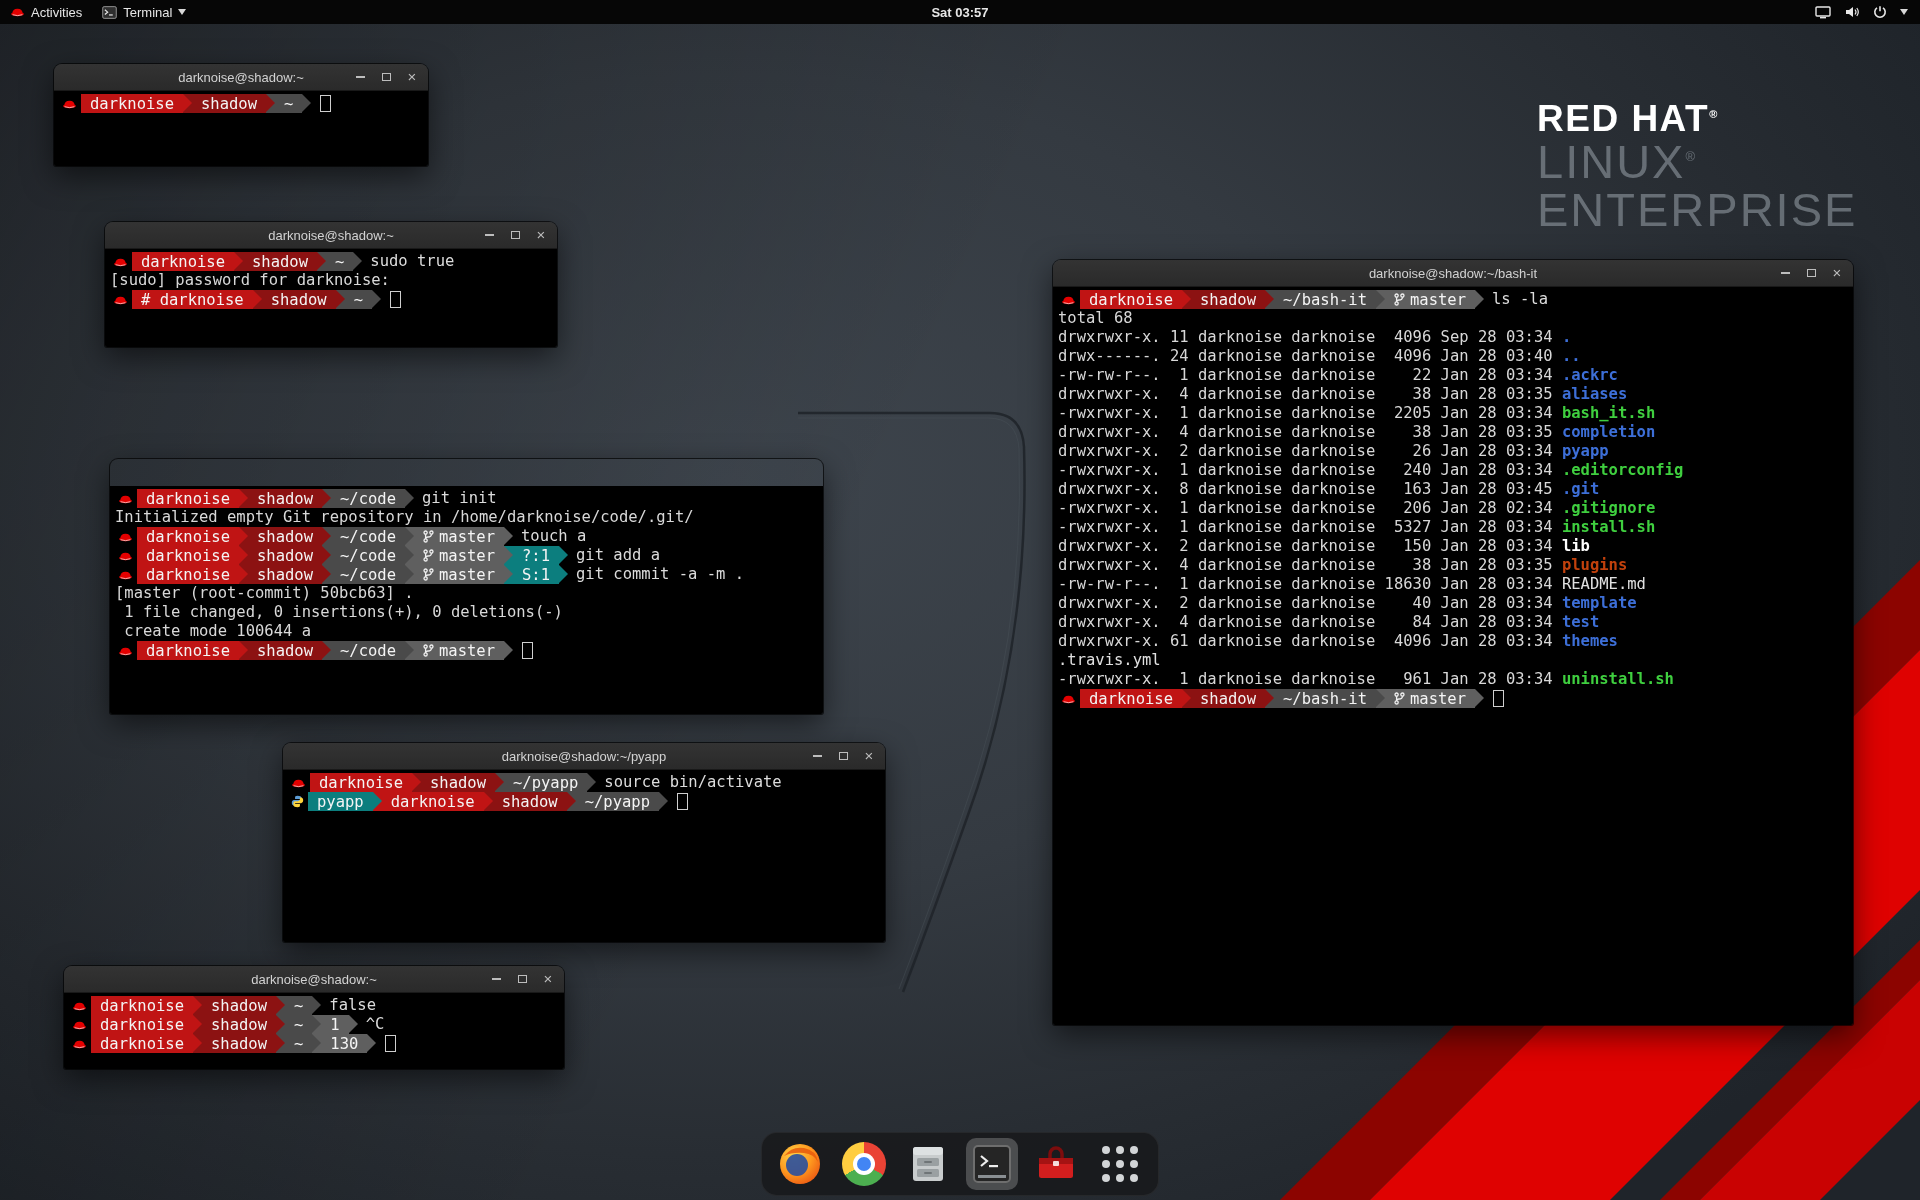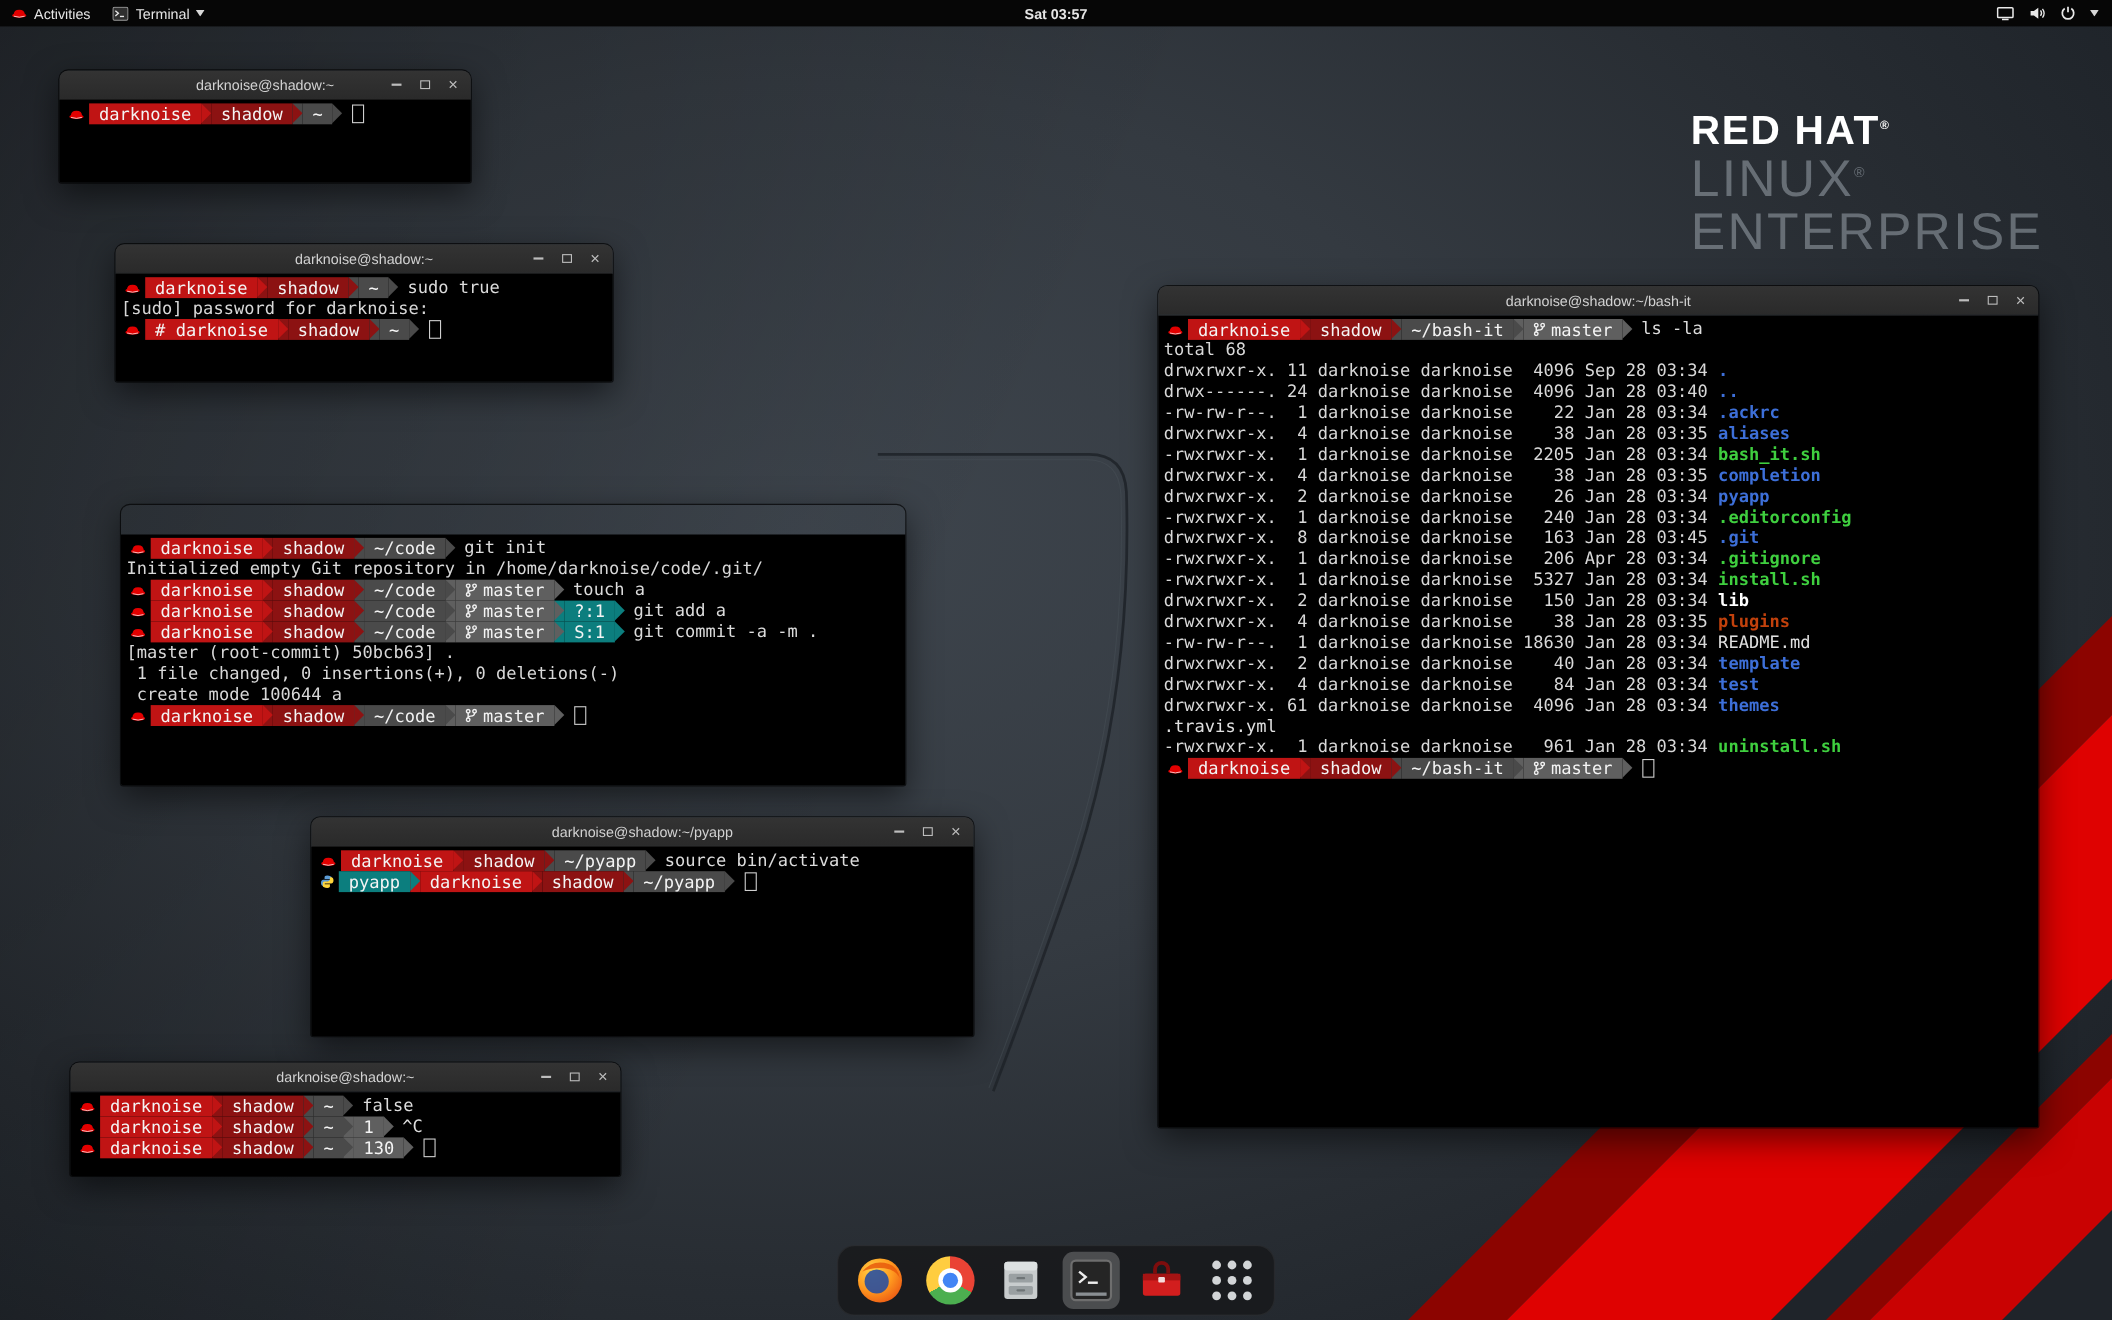--- a/index.html
+++ b/index.html
@@ -340,21 +340,21 @@
         <div class="term-line"><span class="ttext" style="color: rgb(216, 216, 216);">total 68</span></div>
         <div class="term-line"><span class="ttext" style="color: rgb(216, 216, 216);">drwxrwxr-x. 11 darknoise darknoise  4096 Sep 28 03:34 </span><span class="ttext b" style="color: rgb(61, 111, 216);">.</span></div>
         <div class="term-line"><span class="ttext" style="color: rgb(216, 216, 216);">drwx------. 24 darknoise darknoise  4096 Jan 28 03:40 </span><span class="ttext b" style="color: rgb(61, 111, 216);">..</span></div>
         <div class="term-line"><span class="ttext" style="color: rgb(216, 216, 216);">-rw-rw-r--.  1 darknoise darknoise    22 Jan 28 03:34 </span><span class="ttext b" style="color: rgb(61, 111, 216);">.ackrc</span></div>
         <div class="term-line"><span class="ttext" style="color: rgb(216, 216, 216);">drwxrwxr-x.  4 darknoise darknoise    38 Jan 28 03:35 </span><span class="ttext b" style="color: rgb(61, 111, 216);">aliases</span></div>
         <div class="term-line"><span class="ttext" style="color: rgb(216, 216, 216);">-rwxrwxr-x.  1 darknoise darknoise  2205 Jan 28 03:34 </span><span class="ttext b" style="color: rgb(63, 207, 63);">bash_it.sh</span></div>
         <div class="term-line"><span class="ttext" style="color: rgb(216, 216, 216);">drwxrwxr-x.  4 darknoise darknoise    38 Jan 28 03:35 </span><span class="ttext b" style="color: rgb(61, 111, 216);">completion</span></div>
         <div class="term-line"><span class="ttext" style="color: rgb(216, 216, 216);">drwxrwxr-x.  2 darknoise darknoise    26 Jan 28 03:34 </span><span class="ttext b" style="color: rgb(61, 111, 216);">pyapp</span></div>
         <div class="term-line"><span class="ttext" style="color: rgb(216, 216, 216);">-rwxrwxr-x.  1 darknoise darknoise   240 Jan 28 03:34 </span><span class="ttext b" style="color: rgb(63, 207, 63);">.editorconfig</span></div>
         <div class="term-line"><span class="ttext" style="color: rgb(216, 216, 216);">drwxrwxr-x.  8 darknoise darknoise   163 Jan 28 03:45 </span><span class="ttext b" style="color: rgb(61, 111, 216);">.git</span></div>
-        <div class="term-line"><span class="ttext" style="color: rgb(216, 216, 216);">-rwxrwxr-x.  1 darknoise darknoise   206 Apr 28 03:34 </span><span class="ttext b" style="color: rgb(63, 207, 63);">.gitignore</span></div>
+        <div class="term-line"><span class="ttext" style="color: rgb(216, 216, 216);">-rwxrwxr-x.  1 darknoise darknoise   206 Jan 28 02:34 </span><span class="ttext b" style="color: rgb(63, 207, 63);">.gitignore</span></div>
         <div class="term-line"><span class="ttext" style="color: rgb(216, 216, 216);">-rwxrwxr-x.  1 darknoise darknoise  5327 Jan 28 03:34 </span><span class="ttext b" style="color: rgb(63, 207, 63);">install.sh</span></div>
         <div class="term-line"><span class="ttext" style="color: rgb(216, 216, 216);">drwxrwxr-x.  2 darknoise darknoise   150 Jan 28 03:34 </span><span class="ttext b" style="color: #ffffff;">lib</span></div>
         <div class="term-line"><span class="ttext" style="color: rgb(216, 216, 216);">drwxrwxr-x.  4 darknoise darknoise    38 Jan 28 03:35 </span><span class="ttext b" style="color: #c2410c;">plugins</span></div>
         <div class="term-line"><span class="ttext" style="color: rgb(216, 216, 216);">-rw-rw-r--.  1 darknoise darknoise 18630 Jan 28 03:34 </span><span class="ttext" style="color: rgb(224, 224, 224);">README.md</span></div>
         <div class="term-line"><span class="ttext" style="color: rgb(216, 216, 216);">drwxrwxr-x.  2 darknoise darknoise    40 Jan 28 03:34 </span><span class="ttext b" style="color: rgb(61, 111, 216);">template</span></div>
         <div class="term-line"><span class="ttext" style="color: rgb(216, 216, 216);">drwxrwxr-x.  4 darknoise darknoise    84 Jan 28 03:34 </span><span class="ttext b" style="color: rgb(61, 111, 216);">test</span></div>
         <div class="term-line"><span class="ttext" style="color: rgb(216, 216, 216);">drwxrwxr-x. 61 darknoise darknoise  4096 Jan 28 03:34 </span><span class="ttext b" style="color: rgb(61, 111, 216);">themes</span></div>
         <div class="term-line"><span class="ttext" style="color: rgb(224, 224, 224);">.travis.yml</span></div>
         <div class="term-line"><span class="ttext" style="color: rgb(216, 216, 216);">-rwxrwxr-x.  1 darknoise darknoise   961 Jan 28 03:34 </span><span class="ttext b" style="color: rgb(63, 207, 63);">uninstall.sh</span></div>
         <div class="term-line"><span class="licon"><svg width="15" height="12" viewBox="0 0 20 15">

